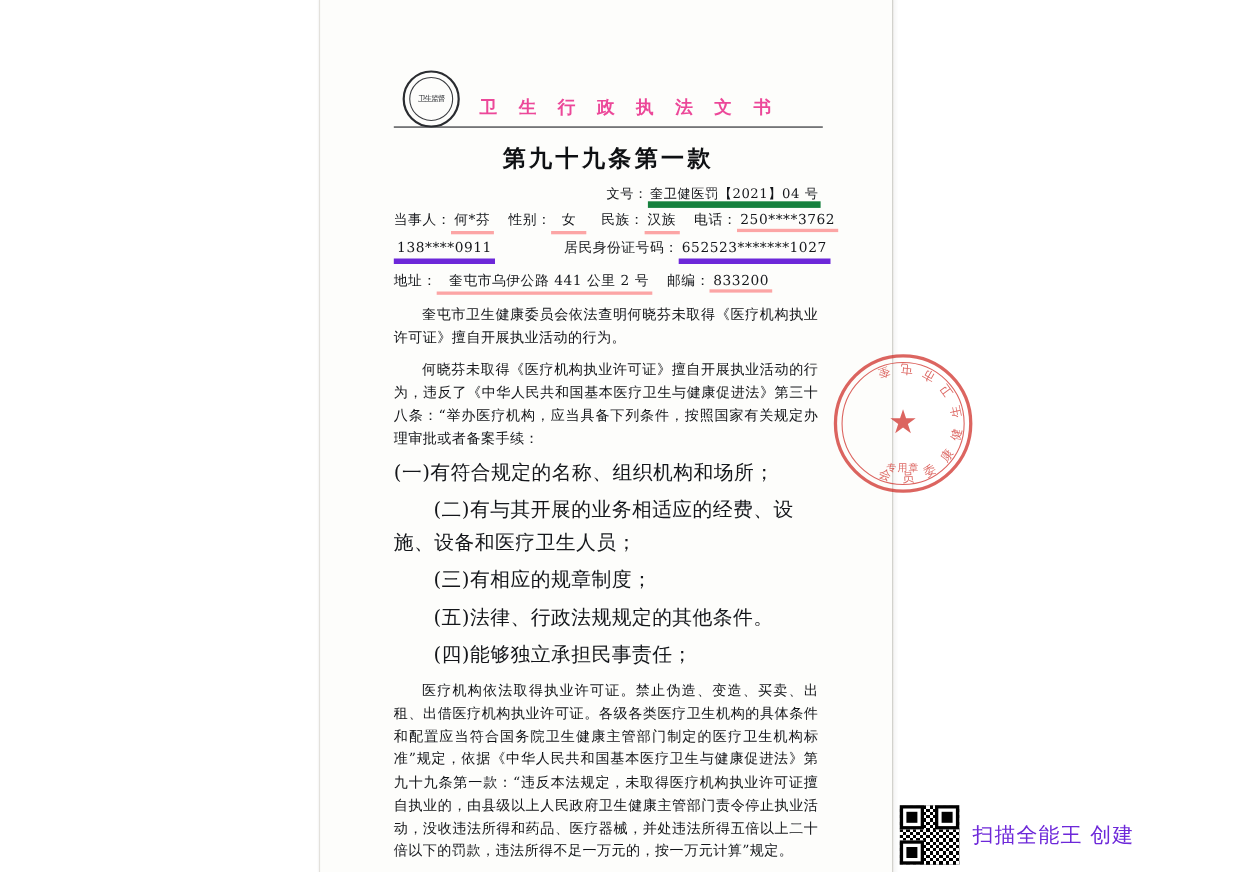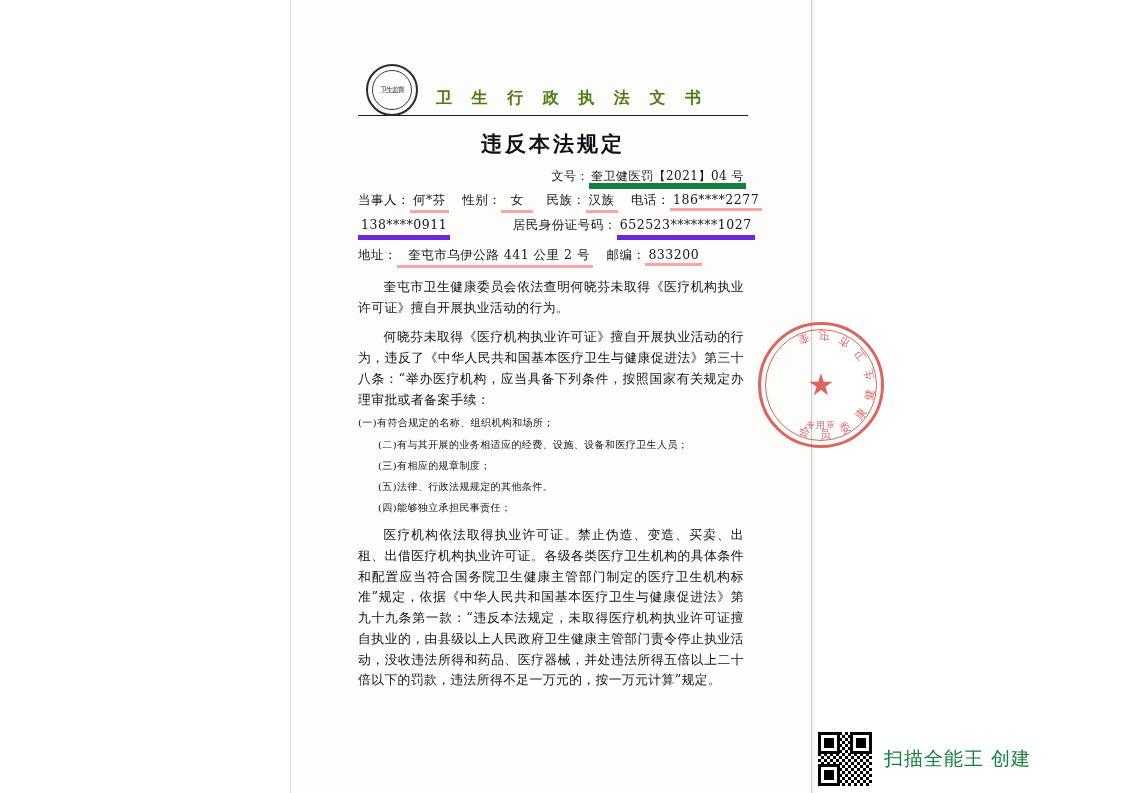--- a/index.html
+++ b/index.html
@@ -78,21 +78,21 @@
     color:#2a2c30;
     letter-spacing: -1px;
     text-align:center;
   }
 
   .head-title {
     margin-left: 78px;
     font-size: 16px;
     letter-spacing: 7px;
     font-weight: 600;
-    color: #4d7c0f;
+    color: #ec4899;
     padding-top: 28px;
     white-space: nowrap;
   }
   .head-rule {
     margin-top: 6px;
     border-top: 1.5px solid #1b1d21;
     width: 390px;
   }
 
   .doc-title {
@@ -139,21 +139,21 @@
   p.para {
     font-size: 12.8px;
     line-height: 1.62;
     margin: 9px 4px 0 0;
     text-indent: 2em;
     text-align: justify;
     letter-spacing: 0.4px;
     color: #111317;
   }
   p.item {
-    font-size: 10px;
+    font-size: 18px;
     line-height: 1.62;
     margin: 5px 0 0 0;
     text-indent: 2em;
     letter-spacing: 0.4px;
   }
   p.item.flush { text-indent: 0; }
 
   
   #seal {
     position: absolute;
@@ -230,21 +230,21 @@
   }
   #qr .finder i {
     position:absolute; inset:3px; background:#000; display:block;
   }
   #qr .f1 { left:0; top:0; }
   #qr .f2 { right:0; top:0; }
   #qr .f3 { left:0; bottom:0; }
   #qr-label {
     font-family: "DejaVu Sans", sans-serif;
     font-size: 19px;
-    color: #15803d;
+    color: #6d28d9;
     letter-spacing: 1px;
     white-space: nowrap;
   }
 
   
   #left-edge {
     position:absolute;
     left:288px; top:0; width:4px; height:793px;
     background: linear-gradient(to left, rgba(0,0,0,0.06), rgba(0,0,0,0));
   }
@@ -260,31 +260,31 @@
 
   <div id="doc">
 
     <div class="emblem">
       <div class="inner">卫生监督</div>
     </div>
 
     <div class="head-title">卫 生 行 政 执 法 文 书</div>
     <div class="head-rule"></div>
 
-    <div class="doc-title">违反本法规定</div>
+    <div class="doc-title">第九十九条第一款</div>
 
     <div class="docnum-row">
       <span>文号：</span><span class="u">奎卫健医罚【2021】04 号</span>
     </div>
 
     <div class="field-line">
       <span>当事人：</span><span class="u">何*芬</span>
       &nbsp;&nbsp;<span>性别：</span><span class="u">女</span>
       &nbsp;&nbsp;<span>民族：</span><span class="u">汉族</span>
-      &nbsp;&nbsp;<span>电话：</span><span class="u">186****2277</span>
+      &nbsp;&nbsp;<span>电话：</span><span class="u">250****3762</span>
     </div>
 
     <div class="idline">
       <span class="u">138****0911</span>
       &nbsp;&nbsp;&nbsp;&nbsp;&nbsp;&nbsp;&nbsp;&nbsp;&nbsp;&nbsp;&nbsp;&nbsp;
       <span>居民身份证号码：</span><span class="u">652523*******1027</span>
     </div>
 
     <div class="field-line">
       <span>地址：</span><span class="u xwide">奎屯市乌伊公路 441 公里 2 号</span>

